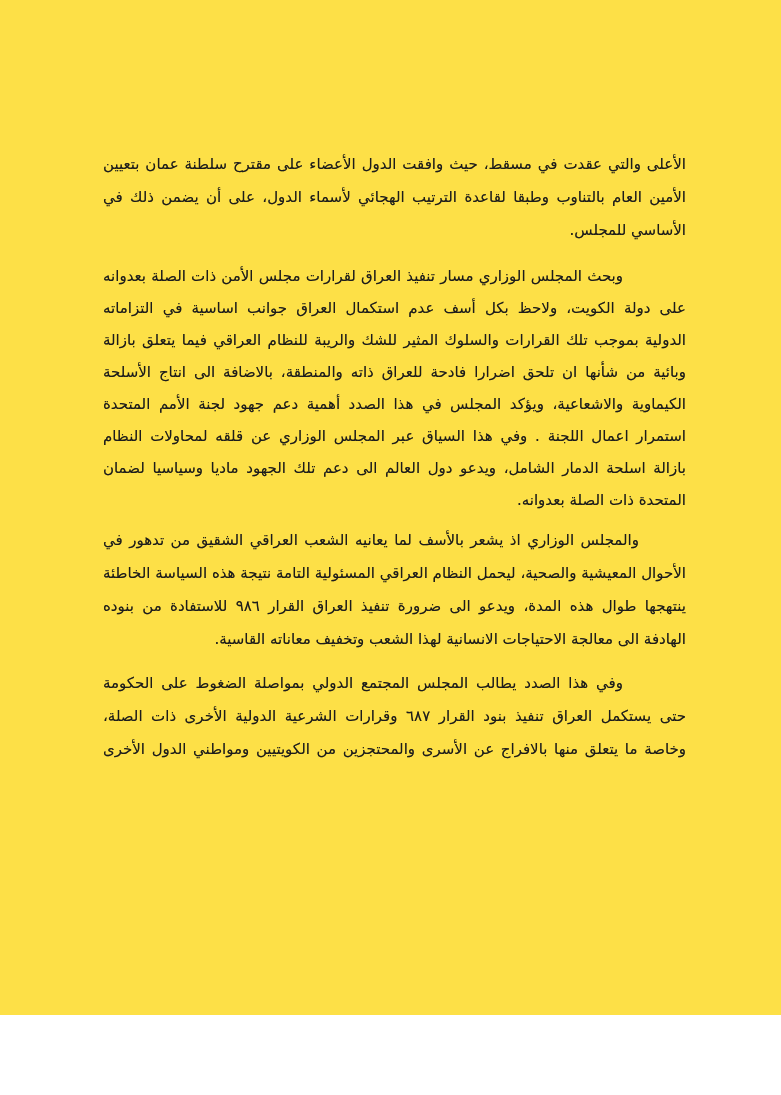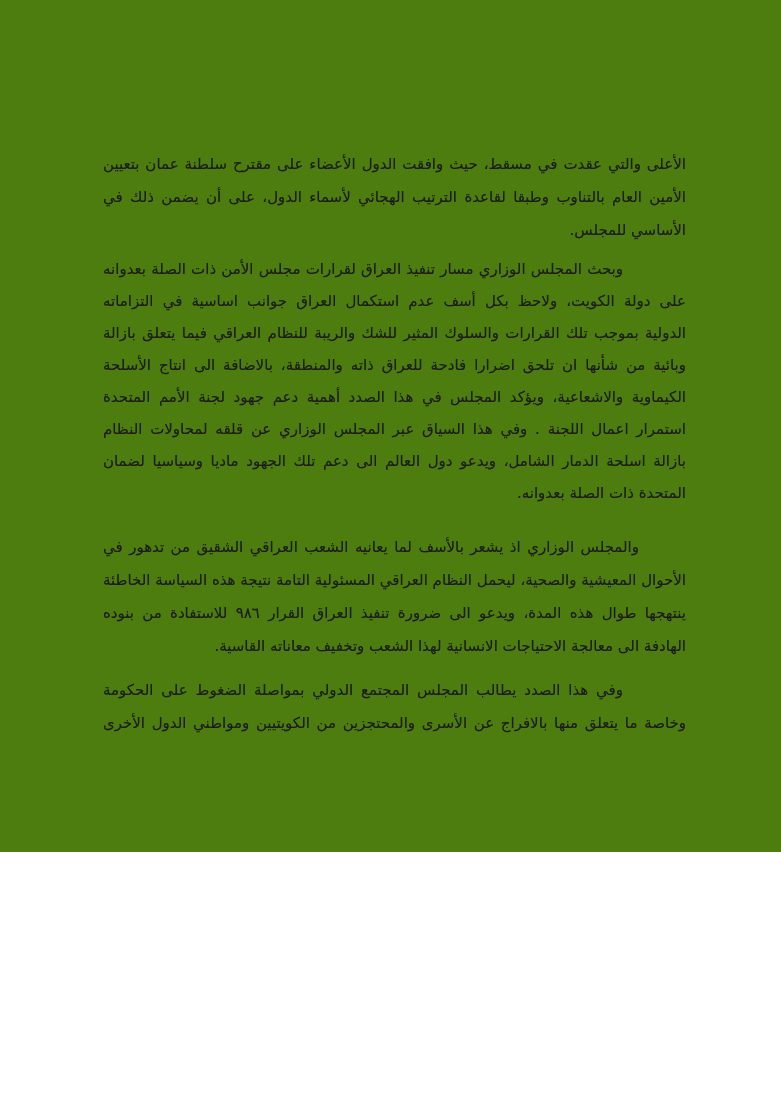--- a/index.html
+++ b/index.html
@@ -3,40 +3,40 @@
 <meta charset="utf-8">
 <style>
   html, body {
     margin: 0;
     padding: 0;
     background: #ffffff;
   }
   .page {
     position: relative;
     width: 781px;
-    height: 852px;
-    background: #4d7c0f;
+    height: 1015px;
+    background: #fde047;
     overflow: hidden;
     font-family: "DejaVu Sans", sans-serif;
     color: #1c1c1c;
   }
   .textblock {
     position: absolute;
     top: 148px;
     right: 95px;
     left: 103px;
     direction: rtl;
     text-shadow: 0 0 0.5px rgba(20,20,20,0.45);
   }
   .para {
     margin: 0;
     padding: 0;
   }
-  .para + .para { margin-top: 6px; }
-  .para.p3 { margin-top: 22px; }
+  .para + .para { margin-top: 13px; }
+  .para.p3 { margin-top: 8px; }
   .para.p4 { margin-top: 11px; }
   .line {
     display: block;
     height: 33px;
     line-height: 33px;
     font-size: 15px;
     overflow: hidden;
     text-align: justify;
     text-align-last: justify;
     white-space: normal;
@@ -84,19 +84,20 @@
 
     <p class="para p3">
       <span class="line indent-med">والمجلس الوزاري اذ يشعر بالأسف لما يعانيه الشعب العراقي الشقيق من تدهور في</span>
       <span class="line">الأحوال المعيشية والصحية، ليحمل النظام العراقي المسئولية التامة نتيجة هذه السياسة الخاطئة التي</span>
       <span class="line">ينتهجها طوال هذه المدة، ويدعو الى ضرورة تنفيذ العراق القرار ٩٨٦ للاستفادة من بنوده</span>
       <span class="line last">الهادفة الى معالجة الاحتياجات الانسانية لهذا الشعب وتخفيف معاناته القاسية.</span>
     </p>
 
     <p class="para p4">
       <span class="line indent-big">وفي هذا الصدد يطالب المجلس المجتمع الدولي بمواصلة الضغوط على الحكومة العراقية</span>
+      <span class="line">حتى يستكمل العراق تنفيذ بنود القرار ٦٨٧ وقرارات الشرعية الدولية الأخرى ذات الصلة،</span>
       <span class="line">وخاصة ما يتعلق منها بالافراج عن الأسرى والمحتجزين من الكويتيين ومواطني الدول الأخرى</span>
     </p>
 
   </div>
 
   <div class="page-number">٢</div>
 </div>
 
 </body></html>

